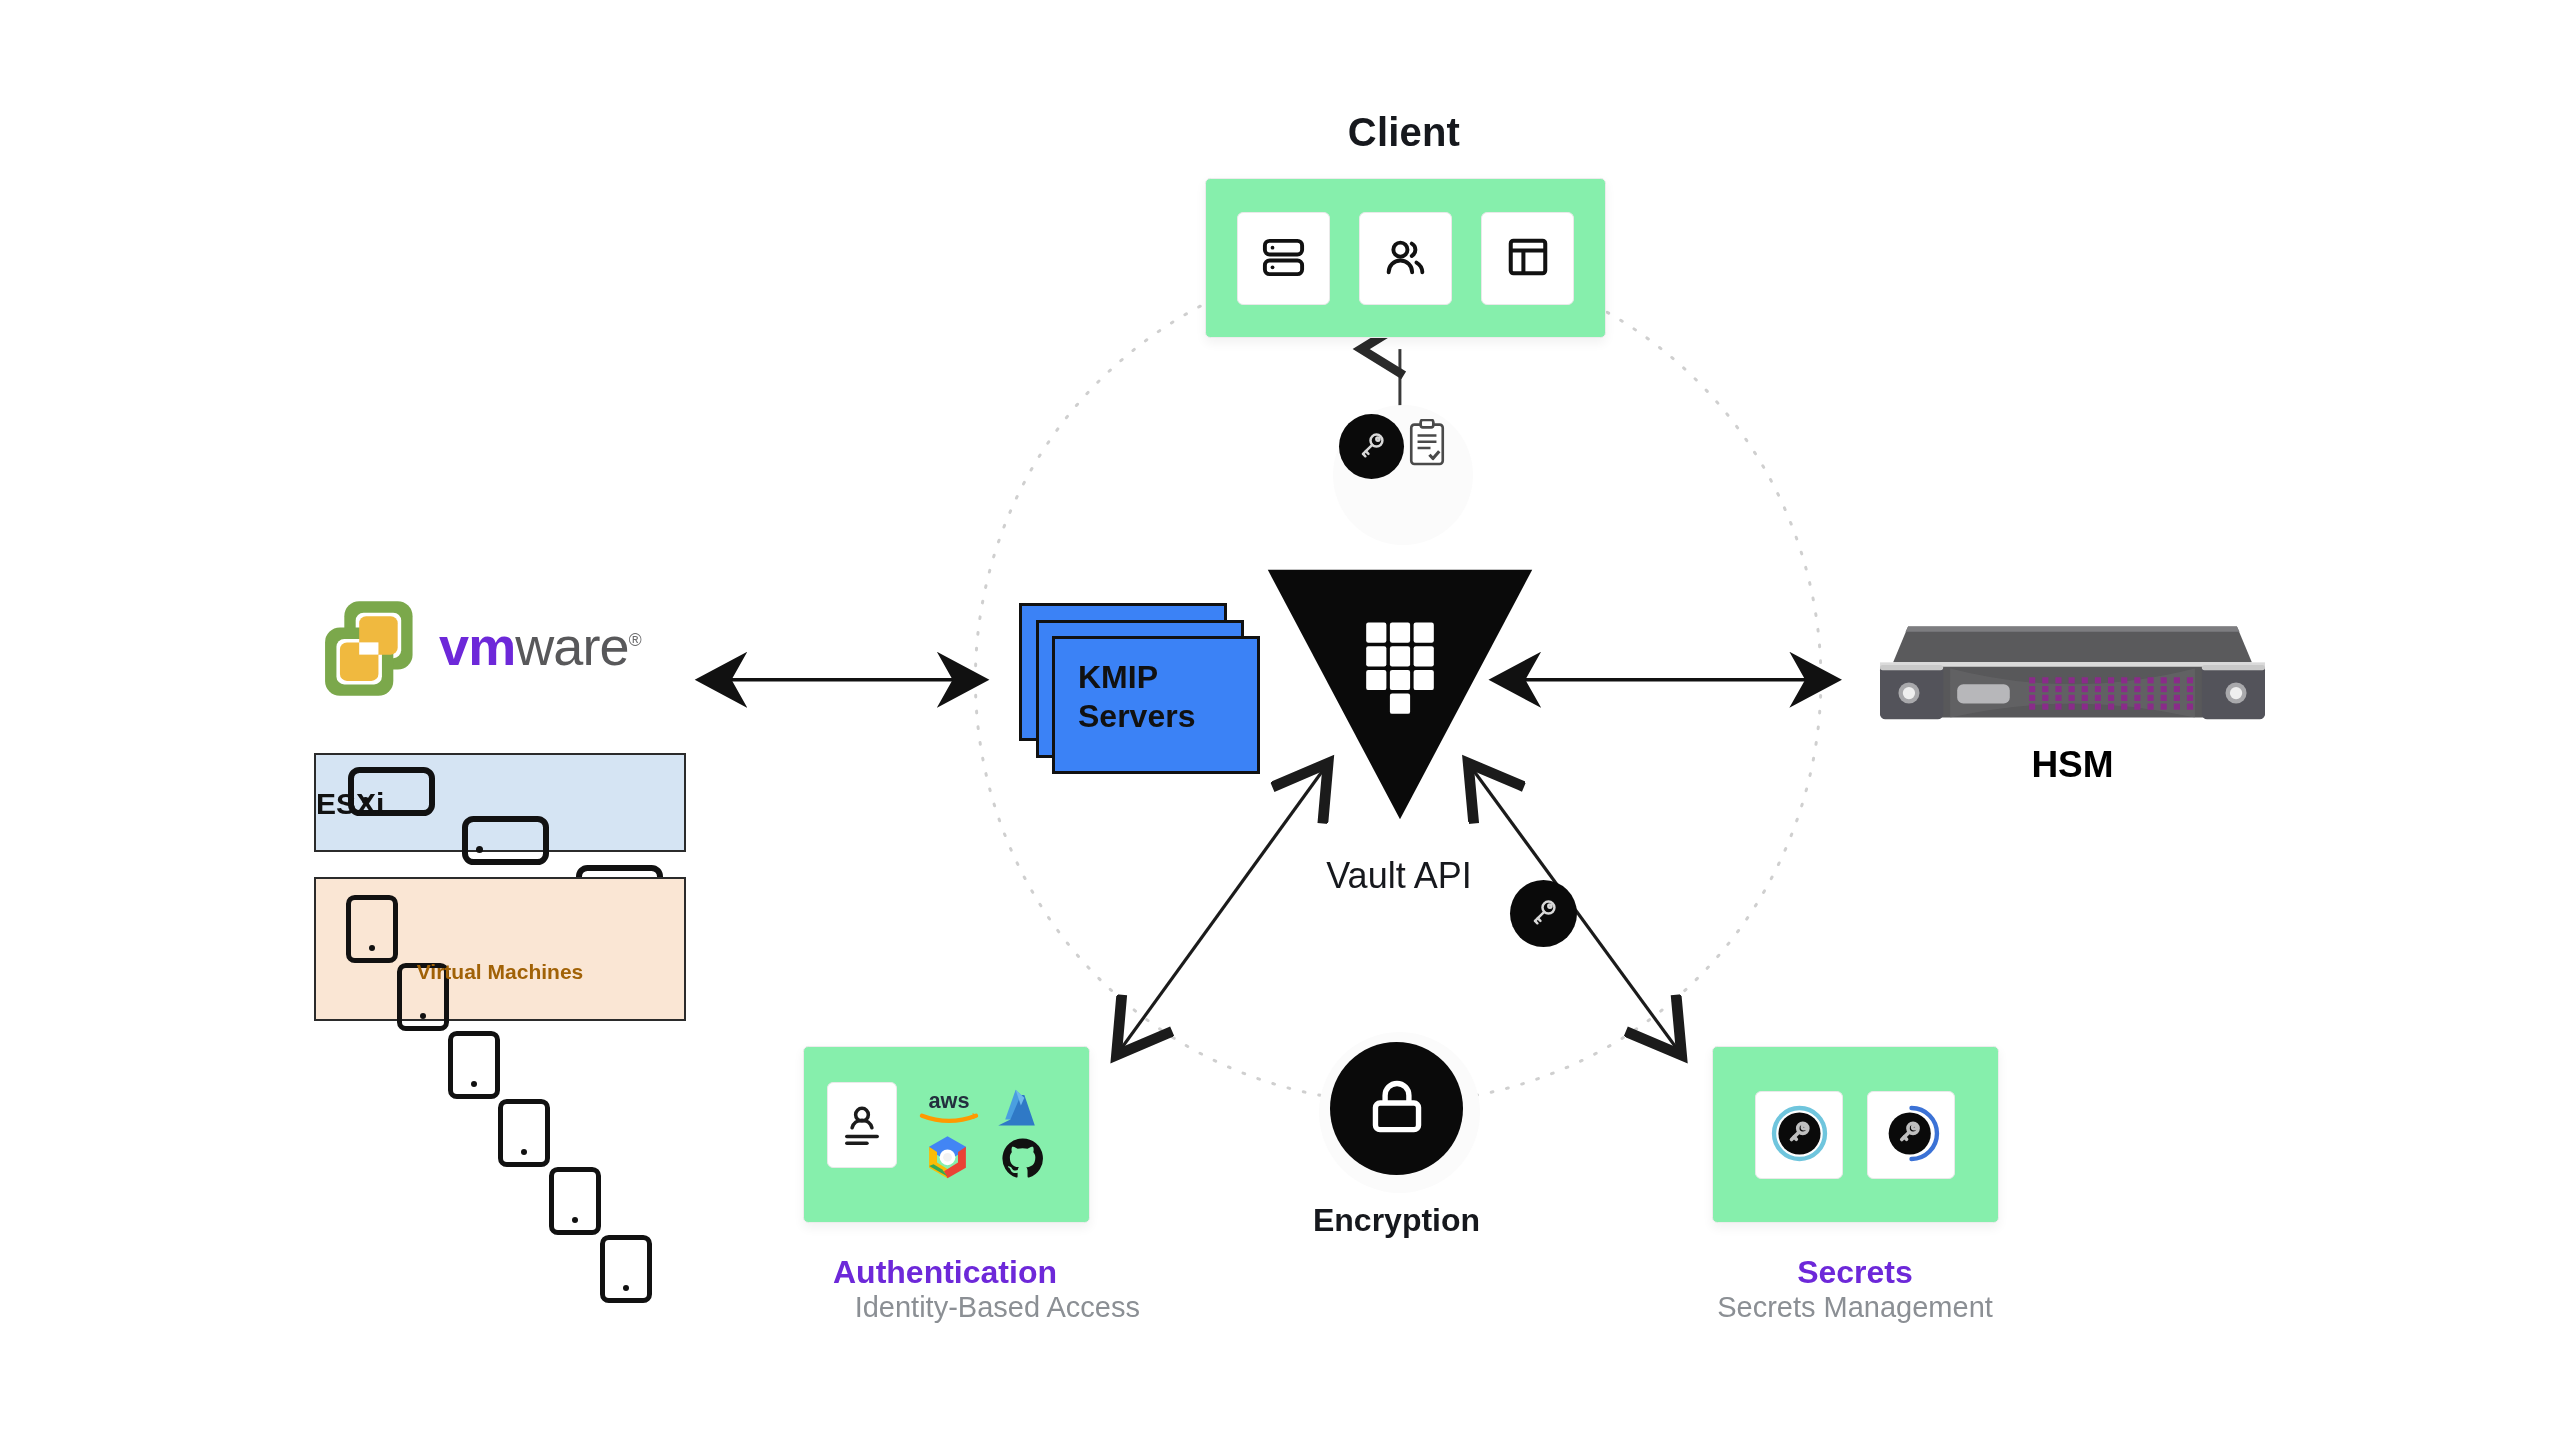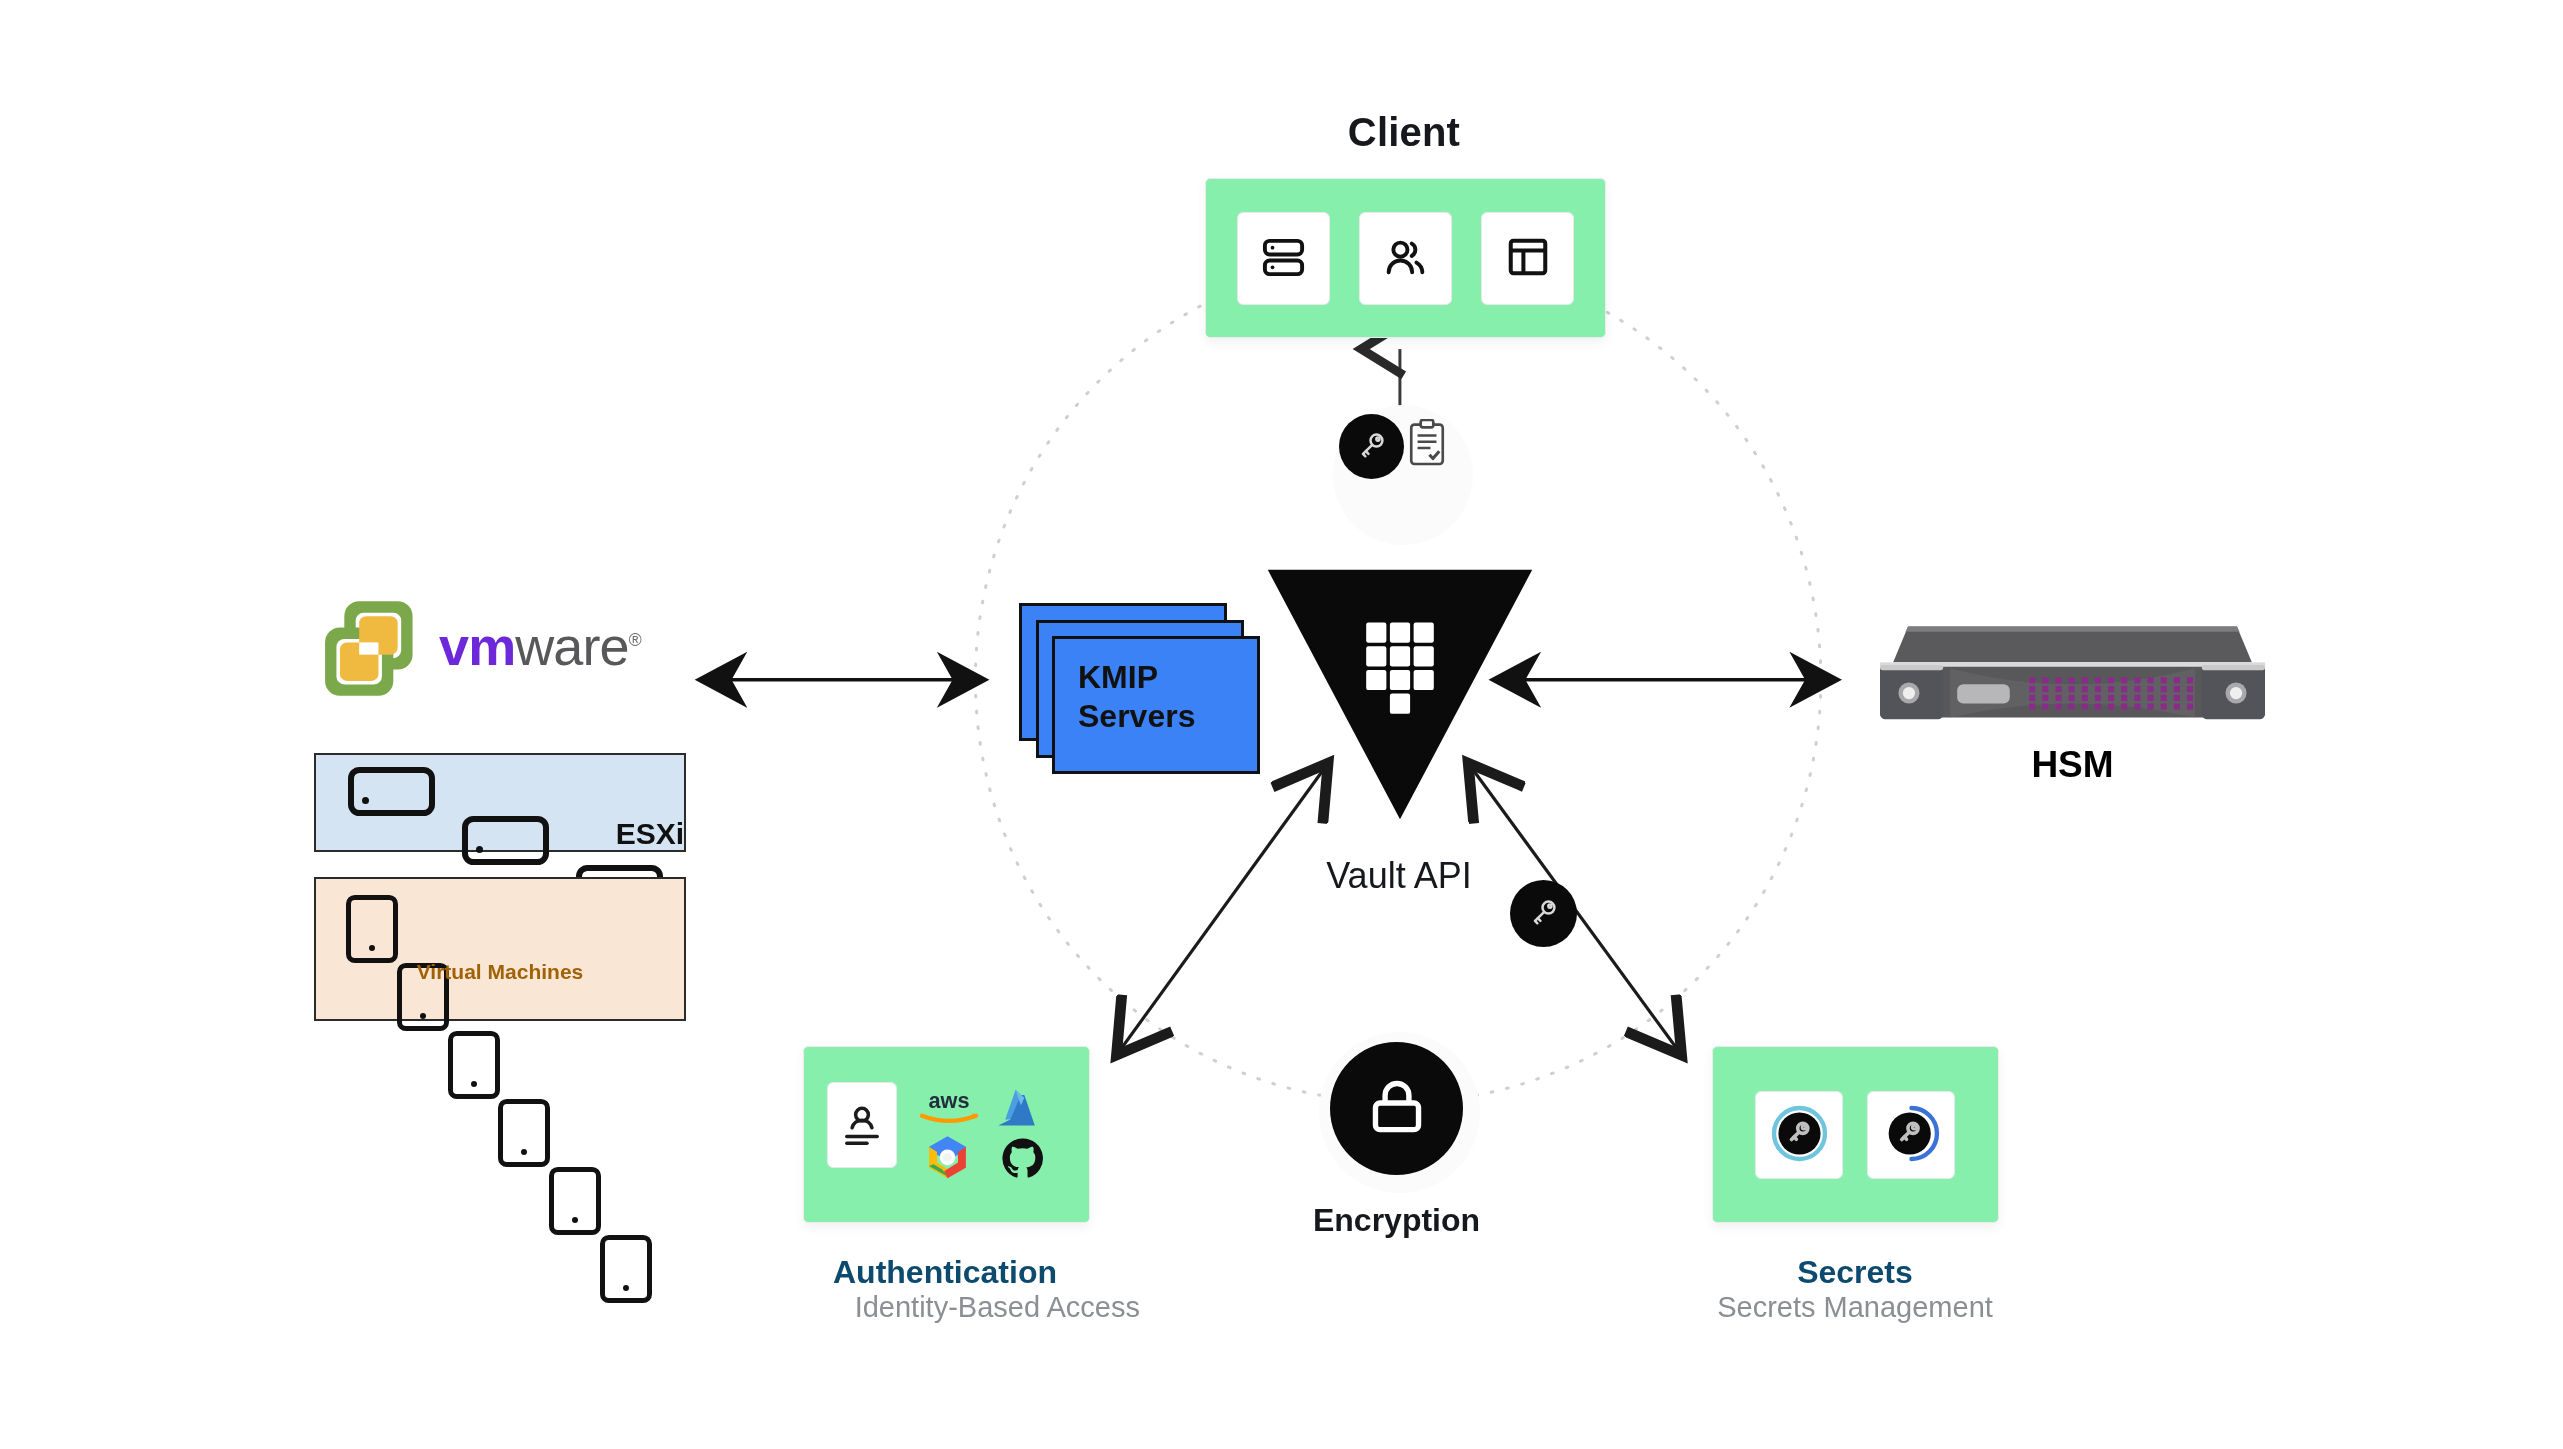--- a/index.html
+++ b/index.html
@@ -6,21 +6,21 @@
   body{width:2563px;height:1449px;position:relative;overflow:hidden;
        font-family:"Liberation Sans",sans-serif;color:#111;}
   #stage{position:absolute;left:0;top:0;width:2563px;height:1449px;}
   .abs{position:absolute;}
   svg.layer{position:absolute;left:0;top:0;width:2563px;height:1449px;overflow:visible;pointer-events:none;}
 
   
   .lbl-client{font-size:40px;font-weight:700;letter-spacing:0.2px;color:#16181d;}
   .lbl-vault{font-size:36px;font-weight:400;color:#16181d;}
   .lbl-enc{font-size:32px;font-weight:700;color:#16181d;}
-  .lbl-title{font-size:32px;font-weight:700;color:#0c4a6e;}
+  .lbl-title{font-size:32px;font-weight:700;color:#6d28d9;}
   .lbl-sub{font-size:29px;font-weight:400;color:#8b8f94;}
   .lbl-hsm{font-size:37px;font-weight:700;color:#000;}
   .lbl-kmip{font-size:32px;font-weight:700;color:#111;line-height:1.2;}
   .lbl-esxi{font-size:30px;font-weight:700;color:#111;}
   .lbl-vm{font-size:21px;font-weight:700;color:#a16207;}
 
   
   .card{background:#86efac;border:0.9px solid #ececec;border-radius:5.3px;
         box-shadow:0 4.4px 10.5px rgba(20,20,20,.055);text-align:right;}
   .tile{background:#fff;border:0.9px solid #e9e9e9;border-radius:6.1px;
@@ -196,21 +196,21 @@
     </svg>
     <div class="abs vm-word" style="left:123px;top:19.3px;white-space:nowrap;">
       <b>vm</b><i>ware</i><span class="vm-reg">®</span>
     </div>
   </div>
 
   <div class="abs boxA" style="left:314px;top:753px;width:368px;height:95px;">
     <div class="abs srv" style="left:32px;top:12.3px;width:75px;height:37px;"></div>
     <div class="abs srv" style="left:146px;top:12.3px;width:75px;height:37px;"></div>
     <div class="abs srv" style="left:260px;top:12.3px;width:75px;height:37px;"></div>
-    <div class="abs lbl-esxi" style="left:0;top:62px;width:368px;text-align:right;">ESXi</div>
+    <div class="abs lbl-esxi" style="left:0;top:32px;width:368px;text-align:left;">ESXi</div>
   </div>
 
   <div class="abs boxB" style="left:314px;top:877px;width:368px;height:140px;">
     <div class="abs vmb" style="left:30px;top:16px;width:42px;height:58px;"></div>
     <div class="abs vmb" style="left:81px;top:16px;width:42px;height:58px;"></div>
     <div class="abs vmb" style="left:132px;top:16px;width:42px;height:58px;"></div>
     <div class="abs vmb" style="left:182px;top:16px;width:42px;height:58px;"></div>
     <div class="abs vmb" style="left:233px;top:16px;width:42px;height:58px;"></div>
     <div class="abs vmb" style="left:284px;top:16px;width:42px;height:58px;"></div>
     <div class="abs lbl-vm" style="left:0;top:81px;width:368px;text-align:center;">Virtual Machines</div>

